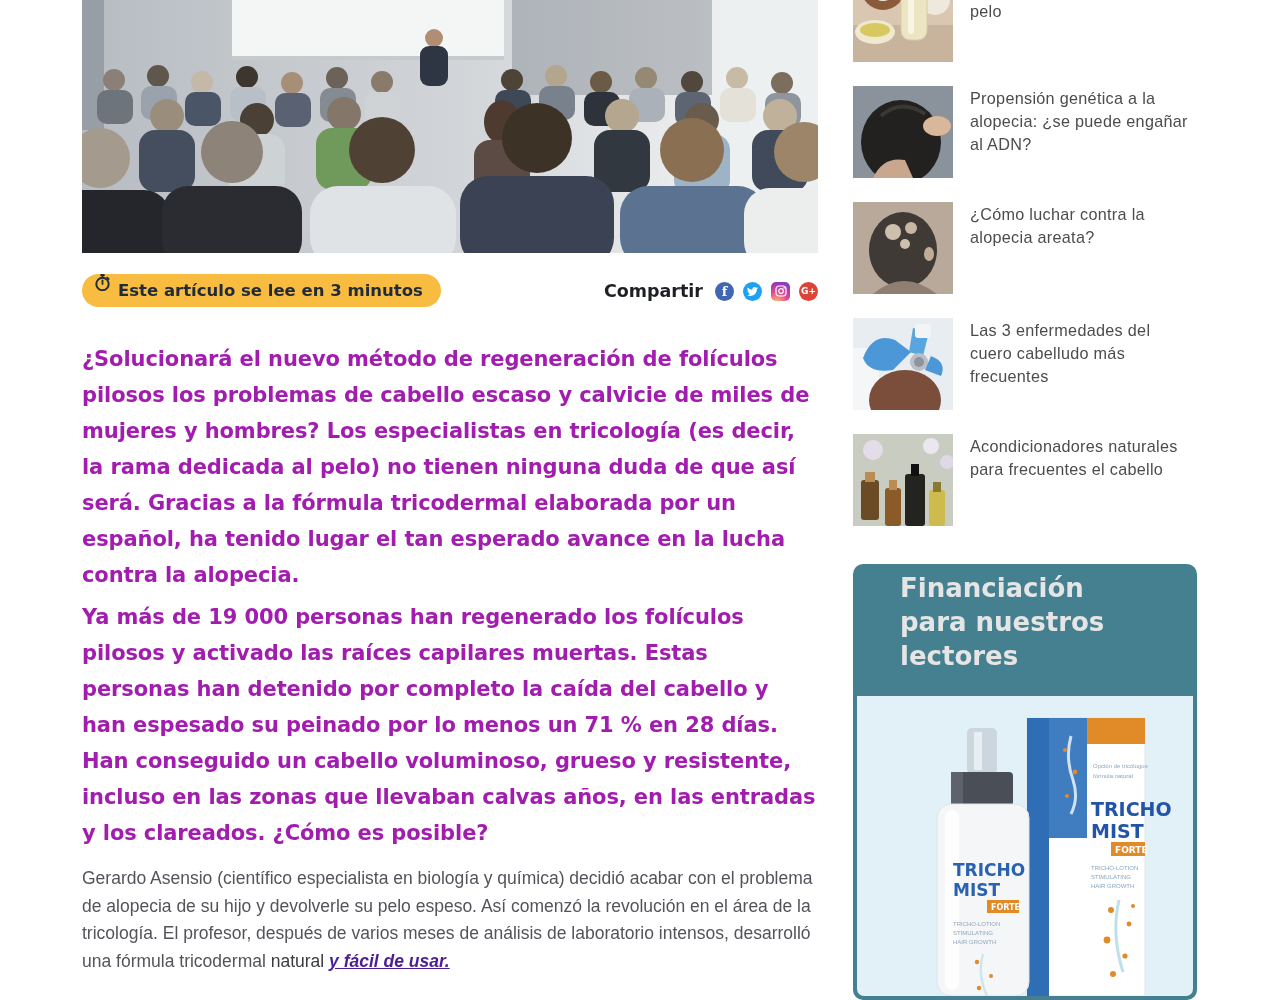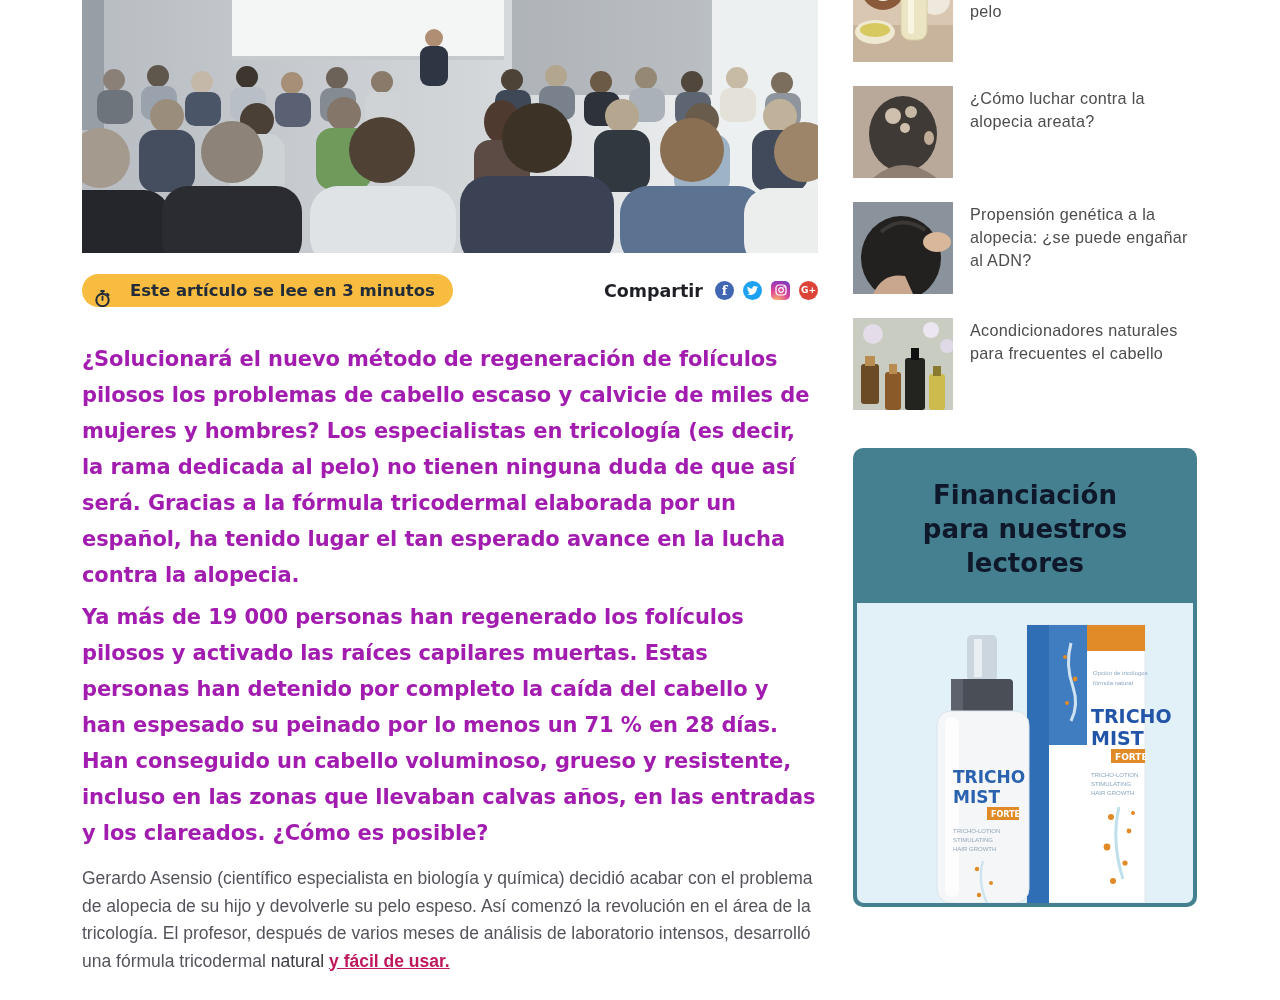--- a/index.html
+++ b/index.html
@@ -6,57 +6,57 @@
   html,body { background:#fff; }
   .page {
     position:relative; width:1280px; height:1000px; overflow:hidden;
     background:#fff; font-family:"Liberation Sans", sans-serif;
   }
   
   .content { position:absolute; left:82px; top:0; width:736px; }
   .hero { width:736px; height:253px; display:block; background:#c9cdd2; }
   .meta-row { display:flex; align-items:center; margin-top:21px; height:33px; }
   .read-badge {
-    display:inline-flex; align-items:flex-end; gap:20px; height:33px;
+    display:inline-flex; align-items:flex-start; gap:8px; height:33px;
     background:#f8bc40; border-radius:17px; padding:0 18px 0 13px;
     font:700 16.5px/33px "DejaVu Sans", sans-serif; color:#222c38; white-space:nowrap;
   }
-  .share { margin-left:auto; display:flex; align-items:flex-start; gap:9px; }
+  .share { margin-left:auto; display:flex; align-items:flex-end; gap:9px; }
   .share-label { font:700 17.5px "DejaVu Sans", sans-serif; color:#1e1f24; margin-right:3px; }
   .sicon { width:19px; height:19px; border-radius:50%; display:inline-flex;
            align-items:center; justify-content:center; cursor:pointer; border:none; padding:0; }
   .sicon.fb { background:#4267b2; }
   .sicon.tw { background:#1da1f2; }
   .sicon.ig { border-radius:5px;
     background:radial-gradient(circle at 30% 110%, #fdc468 0%, #df4996 45%, #9b36b7 80%, #515ecf 100%); }
   .sicon.gp { background:#db4437; }
   .sicon svg { display:block; }
   .sicon .gtxt { color:#fff; font:700 9px "DejaVu Sans", sans-serif; }
   .sicon .ftxt { color:#fff; font:700 13px "DejaVu Serif", serif; }
 
   .lead { font:700 21px/36px "DejaVu Sans", sans-serif; color:#a21caf; letter-spacing:-0.1px; }
   .lead.p1 { margin-top:34px; }
   .lead.p2 { margin-top:6px; }
   .bodytext { margin-top:14px; font:400 17.5px/27.5px "Liberation Sans", sans-serif; color:#53545b; }
   .bodytext b { font-weight:400; color:#3a3b42; }
-  .inline-link { color:#be185d; font-weight:700; text-decoration:underline; cursor:pointer; }
+  .inline-link { color:#4c1d95; font-weight:700; text-decoration:underline; cursor:pointer;font-style:italic; }
 
   
   .sidebar { position:absolute; left:853px; top:0; width:344px; }
   .rel-item { display:flex; gap:17px; margin-bottom:24px; cursor:pointer; }
   .rel-item.first { margin-top:-30px; }
   .rel-item.first .rel-title { padding-top:30px; }
   .rel-thumb { width:100px; height:92px; flex:0 0 100px; overflow:hidden; }
   .rel-thumb svg { display:block; }
   .rel-title { font:400 16.2px/23px "Liberation Sans", sans-serif; color:#4c4c4c;
                letter-spacing:.3px; padding-top:1px; }
 
   .promo { margin-top:38px; background:#44808f; border-radius:10px; padding:0 4px 4px 4px; cursor:pointer; }
-  .promo-title { width:250px; margin:0 auto; padding:30px 0 23px;
-                 font:700 26px/34px "DejaVu Sans", sans-serif; color:#0f172a; text-align:center; }
+  .promo-title { width:250px; margin:0 auto; padding:7px 0 23px;
+                 font:700 26px/34px "DejaVu Sans", sans-serif; color:#e5e5e5; }
   .promo-body { background:#e2f0f8; border-radius:0 0 7px 7px; height:300px;
                 display:flex; justify-content:center; padding-top:14px; }
 </style>
 </head>
 <body>
 
 <div class="page">
 
   <div class="content">
 
@@ -255,46 +255,62 @@
           <ellipse cx="22" cy="62" rx="20" ry="12" fill="#efe9d2"></ellipse>
             <ellipse cx="22" cy="60" rx="15" ry="7" fill="#d8c860"></ellipse>
         </svg>
       </div>
       <div class="rel-title">pelo</div>
     </div>
 
     <div class="rel-item">
       <div class="rel-thumb">
         <svg width="100" height="92" viewBox="0 0 100 92">
+          <rect width="100" height="92" fill="#8a929b"></rect>
+          <ellipse cx="48" cy="56" rx="40" ry="42" fill="#23211f"></ellipse>
+          <path d="M20 92 Q30 70 52 74 L60 92 Z" fill="#c9a78f"></path>
+          <ellipse cx="84" cy="40" rx="14" ry="10" fill="#d8b79b"></ellipse>
+          <path d="M28 30 Q48 12 72 28" stroke="#3a3734" stroke-width="4" fill="none"></path>
+        </svg>
+      </div>
+      <div class="rel-title">Propensión genética a la alopecia: ¿se puede engañar al ADN?</div>
+    </div>
+
+    <div class="rel-item">
+      <div class="rel-thumb">
+        <svg width="100" height="92" viewBox="0 0 100 92">
           <rect width="100" height="92" fill="#b9a99b"></rect>
           <ellipse cx="50" cy="48" rx="34" ry="38" fill="#3f3a35"></ellipse>
           <path d="M20 92 Q50 66 84 92 Z" fill="#8f7f72"></path>
           <circle cx="40" cy="30" r="8" fill="#cfc0ae"></circle>
             <circle cx="58" cy="26" r="6" fill="#c6b7a5"></circle>
           <circle cx="52" cy="42" r="5" fill="#cfc0ae"></circle>
             <ellipse cx="76" cy="52" rx="5" ry="7" fill="#c0ad97"></ellipse>
         </svg>
       </div>
       <div class="rel-title">¿Cómo luchar contra la alopecia areata?</div>
     </div>
 
+
     <div class="rel-item">
       <div class="rel-thumb">
         <svg width="100" height="92" viewBox="0 0 100 92">
-          <rect width="100" height="92" fill="#8a929b"></rect>
-          <ellipse cx="48" cy="56" rx="40" ry="42" fill="#23211f"></ellipse>
-          <path d="M20 92 Q30 70 52 74 L60 92 Z" fill="#c9a78f"></path>
-          <ellipse cx="84" cy="40" rx="14" ry="10" fill="#d8b79b"></ellipse>
-          <path d="M28 30 Q48 12 72 28" stroke="#3a3734" stroke-width="4" fill="none"></path>
-        </svg>
-      </div>
-      <div class="rel-title">Propensión genética a la alopecia: ¿se puede engañar al ADN?</div>
-    </div>
-
-
+          <rect width="100" height="92" fill="#e8edf1"></rect>
+          <rect x="0" y="30" width="26" height="62" fill="#f4f6f8"></rect>
+          <ellipse cx="52" cy="82" rx="36" ry="30" fill="#7a4e3a"></ellipse>
+          <path d="M10 40 Q20 14 42 22 L58 34 L40 52 Q16 56 10 40 Z" fill="#4c97d8"></path>
+          <path d="M60 10 L76 14 L70 38 L56 34 Z" fill="#58a5e0"></path>
+          <rect x="62" y="6" width="16" height="14" rx="3" fill="#f2f4f6"></rect>
+          <circle cx="66" cy="44" r="9" fill="#b9bfc6"></circle>
+            <circle cx="66" cy="44" r="5" fill="#8d949c"></circle>
+          <path d="M78 38 Q94 44 88 58 L72 52 Z" fill="#4c97d8"></path>
+        </svg>
+      </div>
+      <div class="rel-title">Las 3 enfermedades del cuero cabelludo más frecuentes</div>
+    </div>
 
     <div class="rel-item">
       <div class="rel-thumb">
         <svg width="100" height="92" viewBox="0 0 100 92">
           <rect width="100" height="92" fill="#c9ccc0"></rect>
           <circle cx="20" cy="16" r="10" fill="#e4dde9"></circle>
             <circle cx="78" cy="12" r="8" fill="#ece6f0"></circle>
             <circle cx="94" cy="28" r="7" fill="#dfd8e6"></circle>
           <rect x="8" y="46" width="18" height="40" rx="3" fill="#6b4a26"></rect>
             <rect x="12" y="38" width="10" height="10" fill="#b98c52"></rect>

